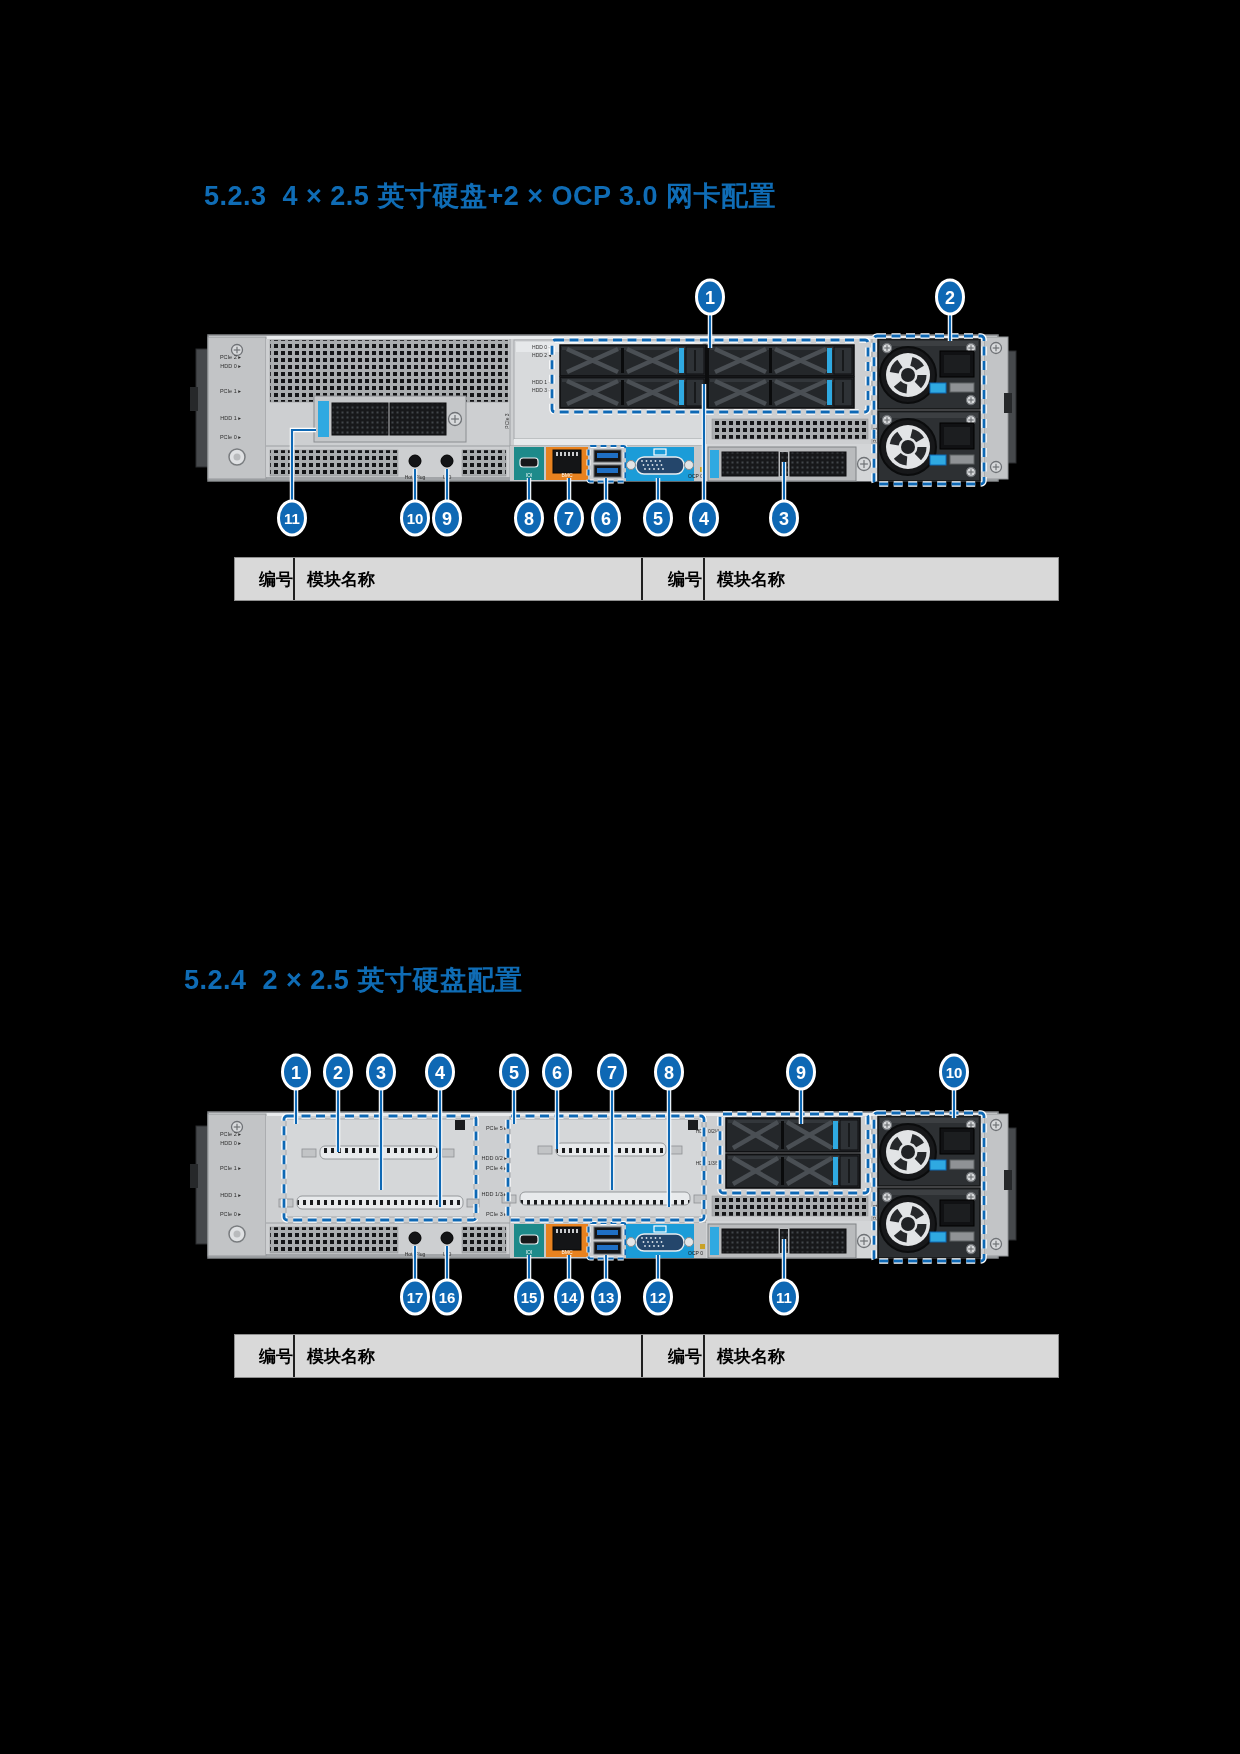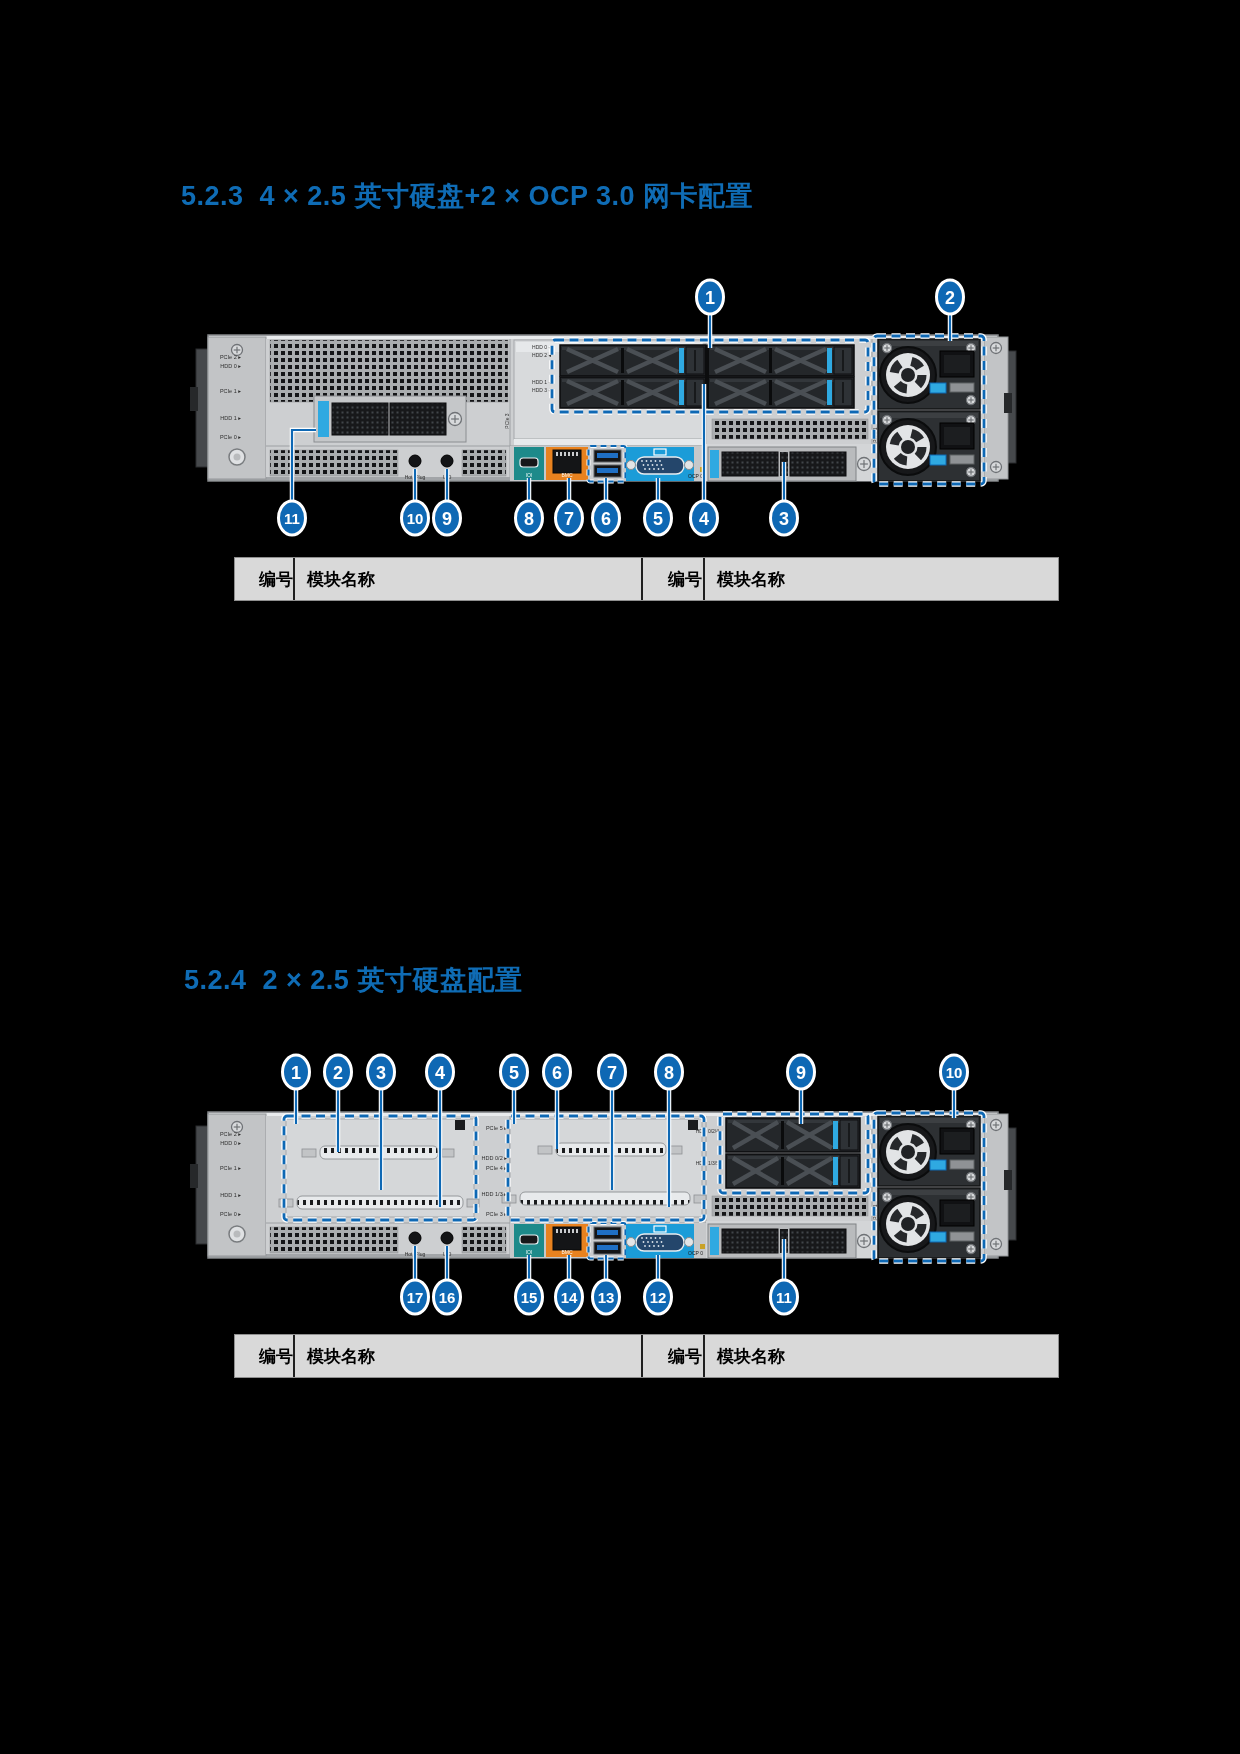--- a/index.html
+++ b/index.html
@@ -13,21 +13,21 @@
   .mtable .cell{display:flex;align-items:center;font-size:17px;font-weight:bold;
           color:#000;box-sizing:border-box;border-right:2px solid #1f1f1f;padding-left:24px;}
   .cell.num{width:60px;justify-content:center;}
   .cell.name{width:348px;padding-left:12px;}
   .cell.num2{width:62px;justify-content:center;}
   .cell.name2{flex:1;padding-left:12px;border-right:none;}
 </style>
 </head>
 <body>
 
-<h2 class="heading" style="left:181px;top:158px">5.2.3  4 × 2.5 英寸硬盘+2 × OCP 3.0 网卡配置</h2>
+<h2 class="heading" style="left:204px;top:158px">5.2.3  4 × 2.5 英寸硬盘+2 × OCP 3.0 网卡配置</h2>
 
 <svg id="diagram" width="1240" height="1754" viewBox="0 0 1240 1754">
   <defs>
     <pattern id="vent" width="7" height="7" patternUnits="userSpaceOnUse">
       <rect width="7" height="7" fill="#aaadaf"></rect>
         <rect x="1" y="1" width="4" height="4" fill="#141517"></rect>
     </pattern>
     <pattern id="mesh" width="5" height="5" patternUnits="userSpaceOnUse">
       <rect width="5" height="5" fill="#17181a"></rect>
         <rect x="1.5" y="1.5" width="2" height="2" fill="#41454a"></rect>

